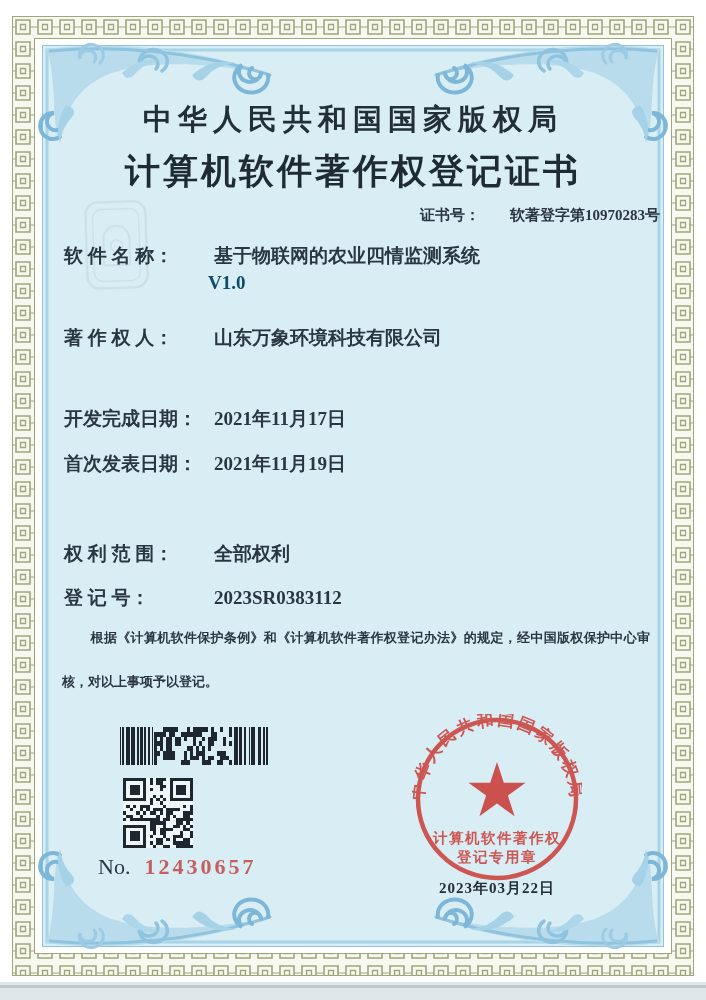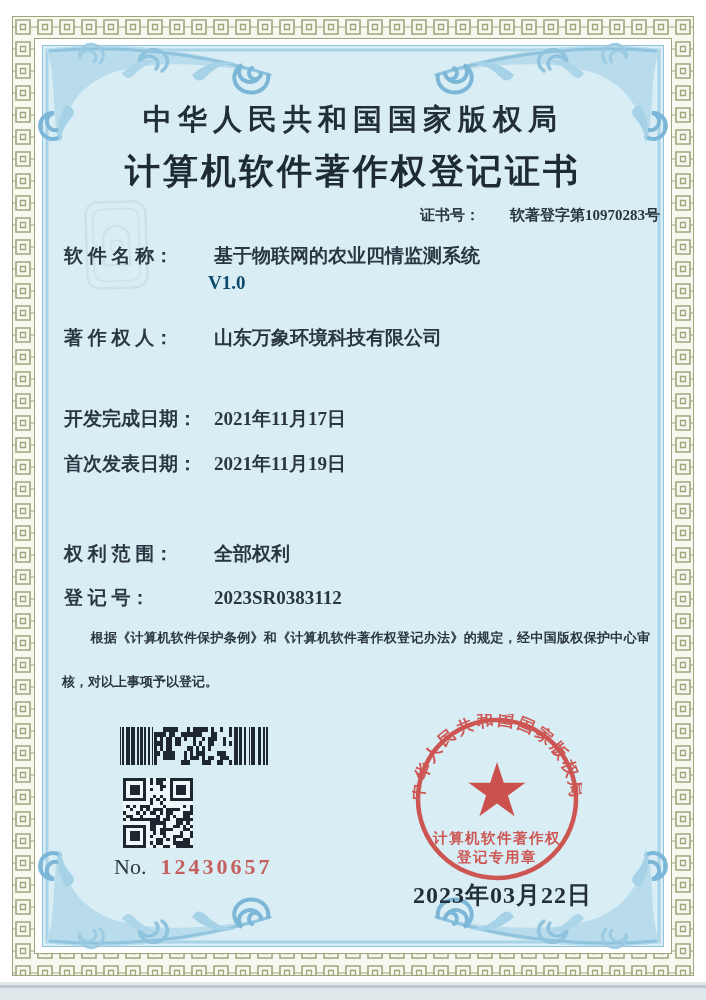--- a/index.html
+++ b/index.html
@@ -16,25 +16,25 @@
   .certno{position:absolute;top:206px;right:46px;font-size:15px;font-weight:700;color:#2a3641;}
   .certno .cv{margin-left:30px;}
   .frow{position:absolute;left:64px;font-size:19px;font-weight:700;color:#2a3641;white-space:nowrap;}
   .frow .lab{display:inline-block;width:138px;}
   .frow .val{margin-left:12px;}
   .val2{position:absolute;left:208px;font-size:19px;font-weight:700;color:#0c4a6e;}
   .statement{position:absolute;top:616px;left:62px;width:588px;font-size:13px;font-weight:700;
     color:#2a3641;line-height:44px;text-align:justify;text-indent:2.2em;}
   .bc-box{position:absolute;left:120px;top:727px;}
   .qr-box{position:absolute;left:123px;top:778px;}
-  .serial{position:absolute;left:98px;top:854px;font-size:22px;color:#2c3844;margin-left:16px;}
+  .serial{position:absolute;left:98px;top:854px;font-size:22px;color:#2c3844;}
   .serial .num{color:#c4605e;letter-spacing:3px;margin-left:14px;font-weight:700;}
   .seal-box{position:absolute;left:412px;top:714px;z-index:2;opacity:.92;}
-  .issue-date{position:absolute;left:402px;top:868px;width:190px;text-align:right;
-    font-size:24px;font-weight:700;letter-spacing:1px;color:#222e38;z-index:3;margin-top:11px;}
+  .issue-date{position:absolute;left:402px;top:868px;width:190px;text-align:center;
+    font-size:15px;font-weight:700;letter-spacing:1px;color:#222e38;z-index:3;margin-top:11px;}
 </style>
 </head>
 <body>
 
 <div class="page">
 
   <svg class="decor" width="706" height="1000" viewBox="0 0 706 1000">
     <defs>
       <pattern id="mea" x="12" y="16" width="22" height="22" patternUnits="userSpaceOnUse">
         <rect width="22" height="22" fill="#f7f8ef"></rect>

